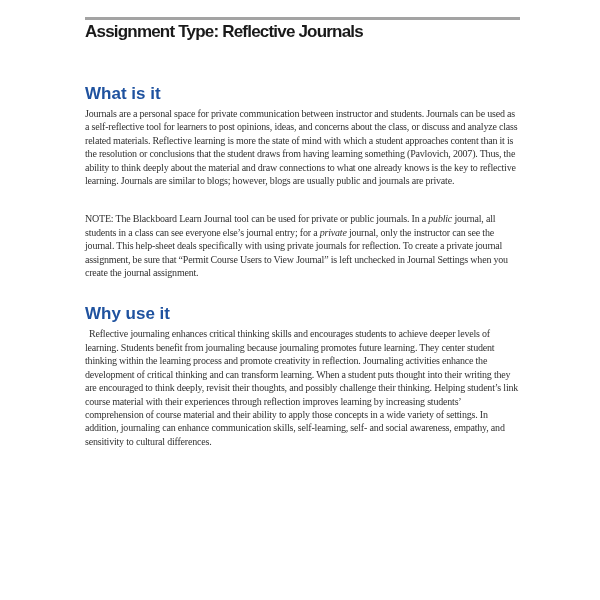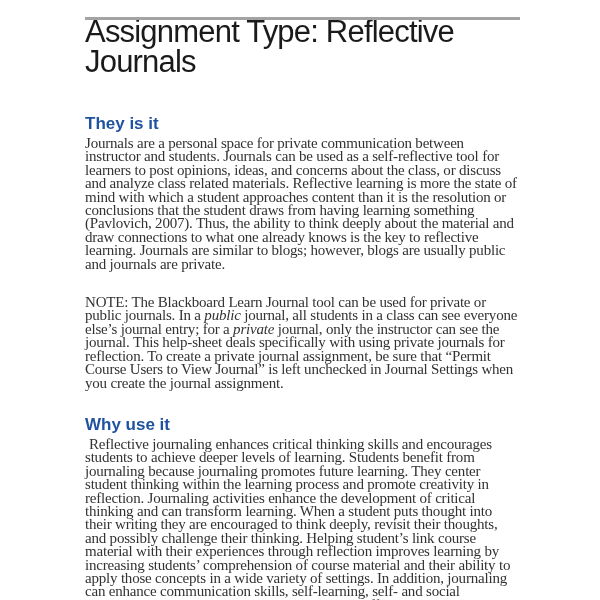--- a/index.html
+++ b/index.html
@@ -19,59 +19,59 @@
   }
   .top-rule {
     position: absolute;
     left: 85px; top: 0;
     width: 435px; height: 3px;
     background: var(--top-rule, #a3a3a3);
   }
   h1.doc-title {
     margin: 17px 0 0 0;
     font-family: "Liberation Sans", sans-serif;
-    font-weight: 400;
-    font-size: 31px;
+    font-weight: 700;
+    font-size: 17px;
     line-height: 30px;
     letter-spacing: -0.8px;
     color: var(--title-text, #1a1a1a);
   }
   h2.section-heading {
     margin: 0 0 3px 0;
     font-family: "Liberation Sans", sans-serif;
     font-weight: 700;
     font-size: 17px;
     line-height: 20px;
     color: var(--heading-accent, #1f529f);
   }
   h2.what-heading { margin-top: 37px; }
   h2.why-heading  { margin-top: 5px; }
   p.body-para {
     margin: 0 0 25px 0;
-    font-size: 15px;
+    font-size: 10px;
     line-height: 13.4px;
     letter-spacing: -0.2px;
     color: var(--body-text, #323232);
     text-align: left;
   }
   p.why-para { text-indent: 4px; font-family: Liberation Serif, serif; }
   p.body-para em { }
   p.body-para strong { font-weight: 400; color: var(--body-text, #323232); }
 </style>
 </head>
 <body style="--heading-accent: #1f529f; --title-text: #1a1a1a; --body-text: #323232; --top-rule: #a3a3a3;">
 
 <div class="page">
 
   <div class="top-rule"></div>
 
   <h1 class="doc-title">Assignment Type: Reflective Journals</h1>
 
   <section>
-    <h2 class="section-heading what-heading">They is it</h2>
+    <h2 class="section-heading what-heading">What is it</h2>
 
     <p class="body-para">Journals are a personal space for private communication between instructor and students.  Journals can be used as a self-reflective tool for learners to post opinions, ideas, and concerns about the class, or discuss and analyze class related materials.  Reflective learning is more the state of mind with which a student approaches content than it is the resolution or conclusions that the student draws from having learning something (Pavlovich, 2007).  Thus, the ability to think deeply about the material and draw connections to what one already knows is the key to reflective learning.  Journals are similar to blogs; however, blogs are usually public and journals are private.</p>
 
     <p class="body-para"><span>NOTE: The Blackboard Learn Journal tool can be used for private or public journals. In a </span><em>public</em><span> journal, all students in a class can see everyone else’s journal entry; for a </span><em>private</em><span> journal, only the instructor can see the journal. This help-sheet deals specifically with using private journals for reflection. To create a private journal assignment, be sure that “Permit Course Users to View Journal” is left unchecked in </span><strong>Journal Settings</strong><span> when you create the journal assignment.</span></p>
   </section>
 
   <section>
     <h2 class="section-heading why-heading">Why use it</h2>
 
     <p class="body-para why-para">Reflective journaling enhances critical thinking skills and encourages students to achieve deeper levels of learning.  Students benefit from journaling because journaling promotes future learning. They center student thinking within the learning process and promote creativity in reflection.  Journaling activities enhance the development of critical thinking and can transform learning.  When a student puts thought into their writing they are encouraged to think deeply, revisit their thoughts, and possibly challenge their thinking.  Helping student’s link course material with their experiences through reflection improves learning by increasing students’ comprehension of course material and their ability to apply those concepts in a wide variety of settings.  In addition, journaling can enhance communication skills, self-learning, self- and social awareness, empathy, and sensitivity to cultural differences.</p>

